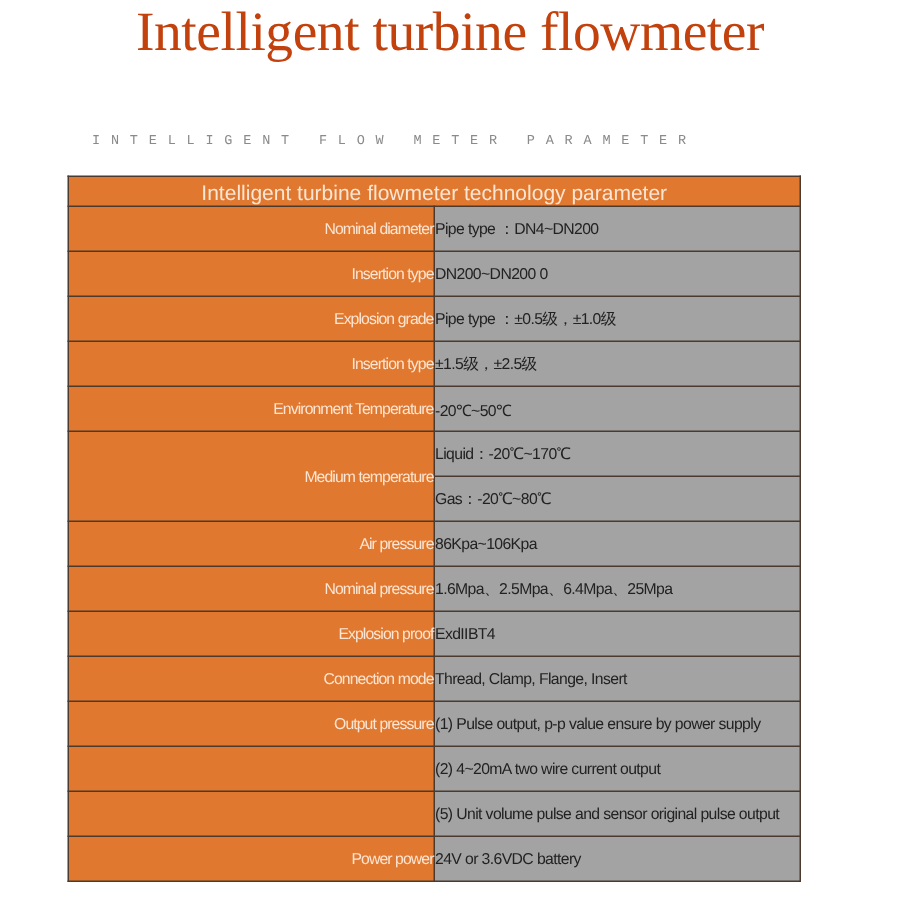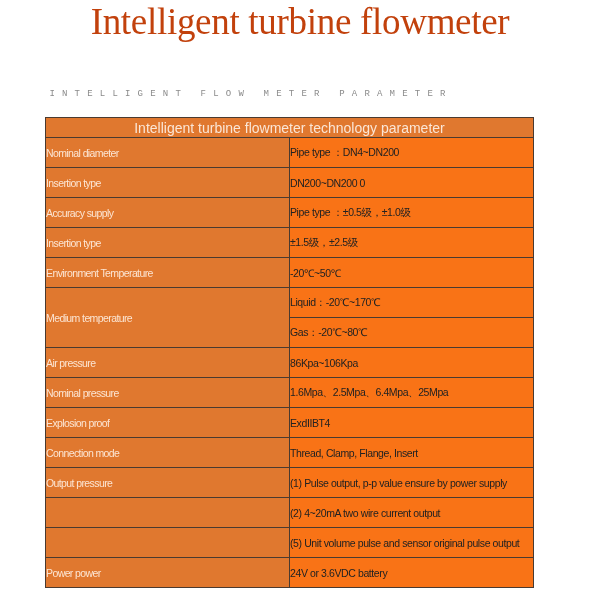--- a/index.html
+++ b/index.html
@@ -3,38 +3,38 @@
 <meta charset="utf-8">
 <style>
   html, body { margin:0; padding:0; background:#ffffff; }
   body { width:600px; height:600px; position:relative; overflow:hidden; font-family:"Liberation Sans", sans-serif; }
   .title {
     position:absolute; left:0; top:4px; width:600px; text-align:center;
     font-family:"Liberation Serif", serif; font-size:37px; line-height:36px; color:#c2410c;
     letter-spacing:-0.3px;
   }
   .subtitle {
-    position:absolute; left:0; top:89px; width:502px; text-align:center;
+    position:absolute; left:12px; top:89px; width:502px; text-align:center;
     font-family:"Liberation Mono", monospace; font-size:9px; color:#8a8a8a; letter-spacing:7.2px;
   }
   table.spec {
     position:absolute; left:45px; top:117px; width:489px;
     border-collapse:collapse; table-layout:fixed;
   }
   table.spec td, table.spec th { border:1px solid #4a3a30; padding:0; }
   table.spec th.head {
     background:#e0782f; color:#fbe6d6; font-weight:normal; font-size:14px; height:19px;
     text-align:center;
   }
   td.label {
-    width:99px; background:#e0782f; color:#fce5d3; font-size:10.5px; text-align:left;
+    width:99px; background:#e0782f; color:#fce5d3; font-size:10.5px; text-align:right;
     letter-spacing:-0.6px; line-height:12px;
   }
   td.value {
-    background:#f97316; color:#222; font-size:10.5px; padding-left:10px; letter-spacing:-0.4px;
+    background:#a3a3a3; color:#222; font-size:10.5px; padding-left:10px; letter-spacing:-0.4px;
     border-left:1px solid #4a3a30;
     margin-left:36px;
   }
   tr.r30 td { height:29px; }
 </style>
 </head>
 <body>
 
 <div class="title">
   <div>Intelligent turbine flowmeter</div>
@@ -48,21 +48,21 @@
   </tr>
   <tr class="r30">
     <td class="label">Nominal diameter</td>
     <td class="value">Pipe type ：DN4~DN200</td>
   </tr>
   <tr class="r30">
     <td class="label">Insertion type</td>
     <td class="value">DN200~DN200 0</td>
   </tr>
   <tr class="r30">
-    <td class="label">Accuracy supply</td>
+    <td class="label">Explosion grade</td>
     <td class="value">Pipe type ：±0.5级，±1.0级</td>
   </tr>
   <tr class="r30">
     <td class="label">Insertion type</td>
     <td class="value">±1.5级，±2.5级</td>
   </tr>
   <tr class="r30">
     <td class="label">Environment Temperature</td>
     <td class="value">-20℃~50℃</td>
   </tr>

